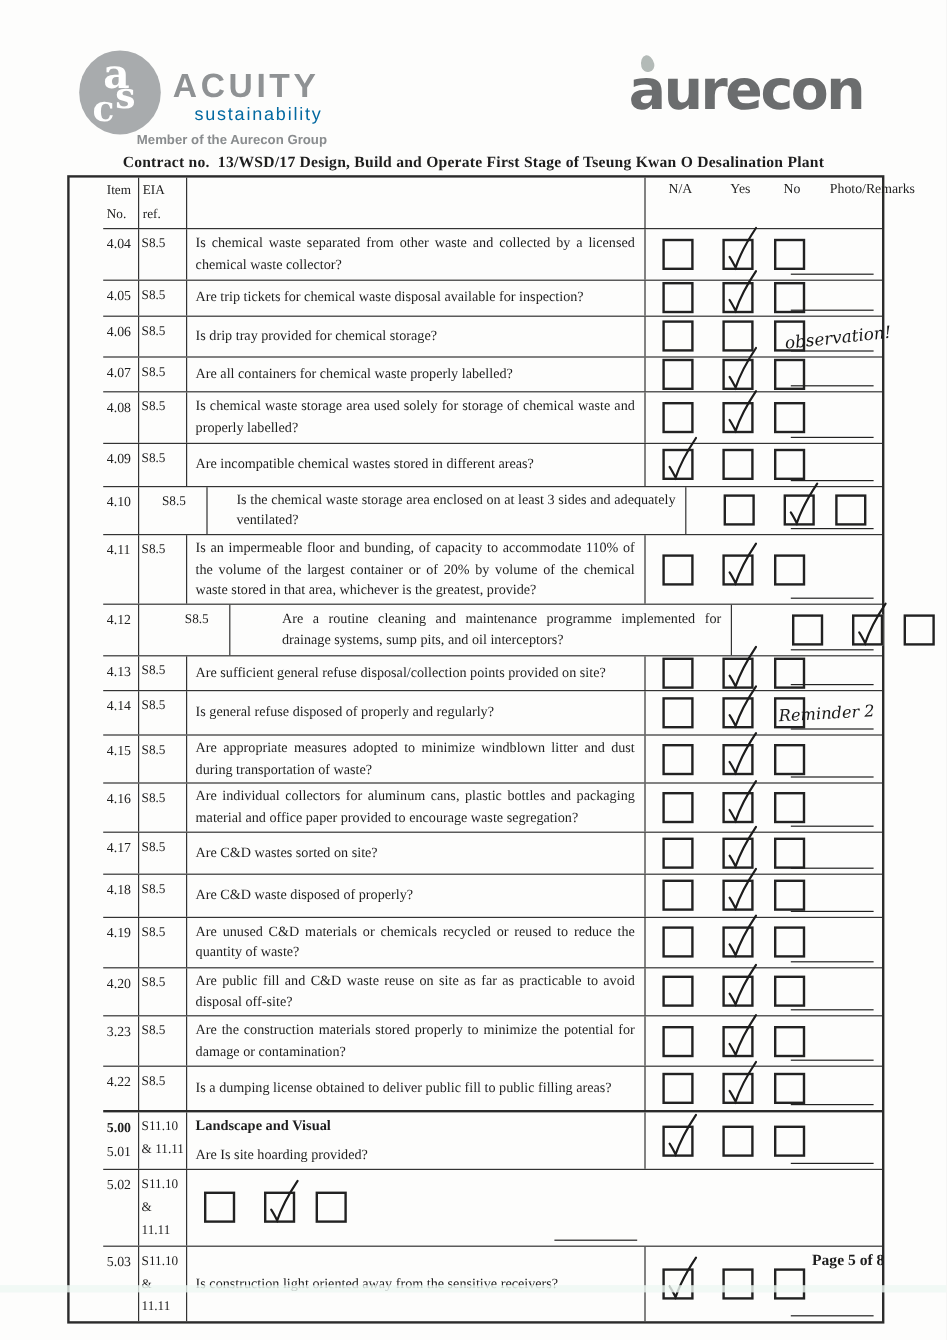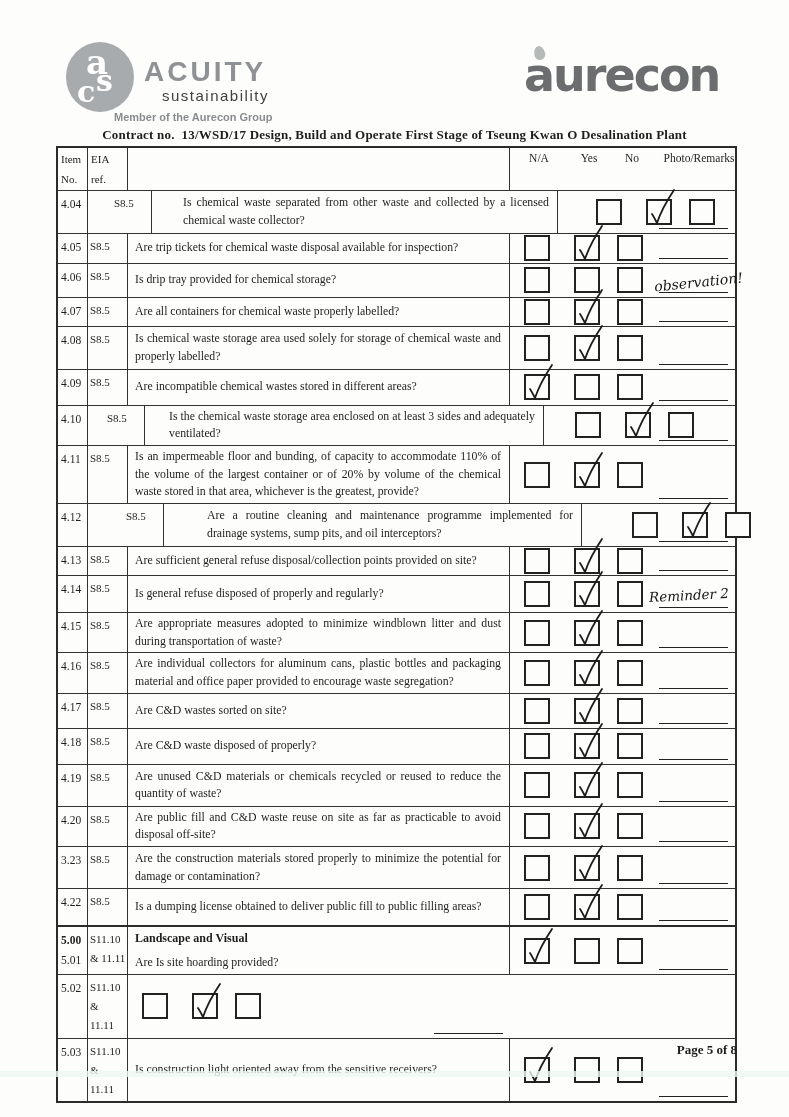--- a/index.html
+++ b/index.html
@@ -11,36 +11,36 @@
   .acuity-mark{position:absolute;left:2px;top:2px;width:68px;height:70px;border-radius:50%;
                background:#a8abad;}
   .acuity-mark span{position:absolute;color:#fff;font-family:"DejaVu Serif",serif;
                font-weight:bold;line-height:1;}
   .mono-a{font-size:34px;left:20px;top:3px;}
   .mono-s{font-size:30px;left:30px;top:24px;}
   .mono-c{font-size:30px;left:11px;top:35px;}
   .acuity-name{position:absolute;left:80px;top:16px;font-family:"Liberation Sans",sans-serif;
                font-size:28px;letter-spacing:3px;color:#8f9294;font-weight:600;}
   .acuity-tag{position:absolute;left:98px;top:47px;font-family:"Liberation Sans",sans-serif;
-               font-size:15px;letter-spacing:1.5px;color:#404040;text-align:right;}
+               font-size:15px;letter-spacing:1.5px;color:#0369a1;text-align:right;}
   .acuity-member{position:absolute;left:50px;top:71px;font-family:"Liberation Sans",sans-serif;
                font-size:11px;font-weight:bold;color:#898c8e;white-space:nowrap;}
   .aurecon{position:absolute;left:524px;top:44px;width:215px;height:70px;}
   .aurecon-drop{position:absolute;left:10px;top:2px;width:11px;height:14px;background:#b3bab7;
                border-radius:52% 48% 50% 50% / 62% 62% 40% 40%;transform:rotate(-14deg);}
   .aurecon-word{position:absolute;left:0;top:4px;font-family:"DejaVu Sans",sans-serif;
                font-size:46px;font-weight:800;letter-spacing:-2px;color:#6b6d6e;}
 
   
   .title{position:absolute;left:0;top:127px;width:100%;text-align:center;
          font-size:13px;font-weight:bold;letter-spacing:.2px;}
 
   
   .tbl{position:absolute;left:56px;top:146px;width:681px;border:2px solid #2b2b2b;
-       box-sizing:border-box;background:#fdfdfc;}
+       box-sizing:border-box;background:#fdfdfc;padding-left:28px;}
   .row{display:grid;grid-template-columns:30px 40px 382px 1fr;border-top:1.5px solid #333;}
   .row:first-child{border-top:none;}
   .row.thick-top{border-top:2.5px solid #2b2b2b;}
   .c{border-right:1.5px solid #333;box-sizing:border-box;position:relative;}
   .c:last-child{border-right:none;}
   .c-item,.c-eia{padding:3px 1px 2px 3px;font-size:11.5px;line-height:1.75;}
   .c-eia{font-size:11px;padding-left:2px;}
   .c-item .b{font-weight:bold;}
   .c-item span,.c-eia span{display:block;}
   .c-q{display:flex;flex-direction:column;justify-content:center;padding:2px 8px 2px 7px;}
@@ -100,21 +100,21 @@
       <div class="c h-eia">EIA ref.</div>
       <div class="c"></div>
       <div class="c h-check">
         <span class="h-na">N/A</span>
         <span class="h-yes">Yes</span>
         <span class="h-no">No</span>
         <span class="h-rem">Photo/Remarks</span>
       </div>
     </div>
 
-  <div class="row" style="min-height: 42px; gap: 24px;">
+  <div class="row" style="min-height: 42px;">
     <div class="c c-item">
       <span class="l1">4.04</span>
 
     </div>
     <div class="c c-eia">
       <span class="l1">S8.5</span>
 
     </div>
     <div class="c c-q">
 

